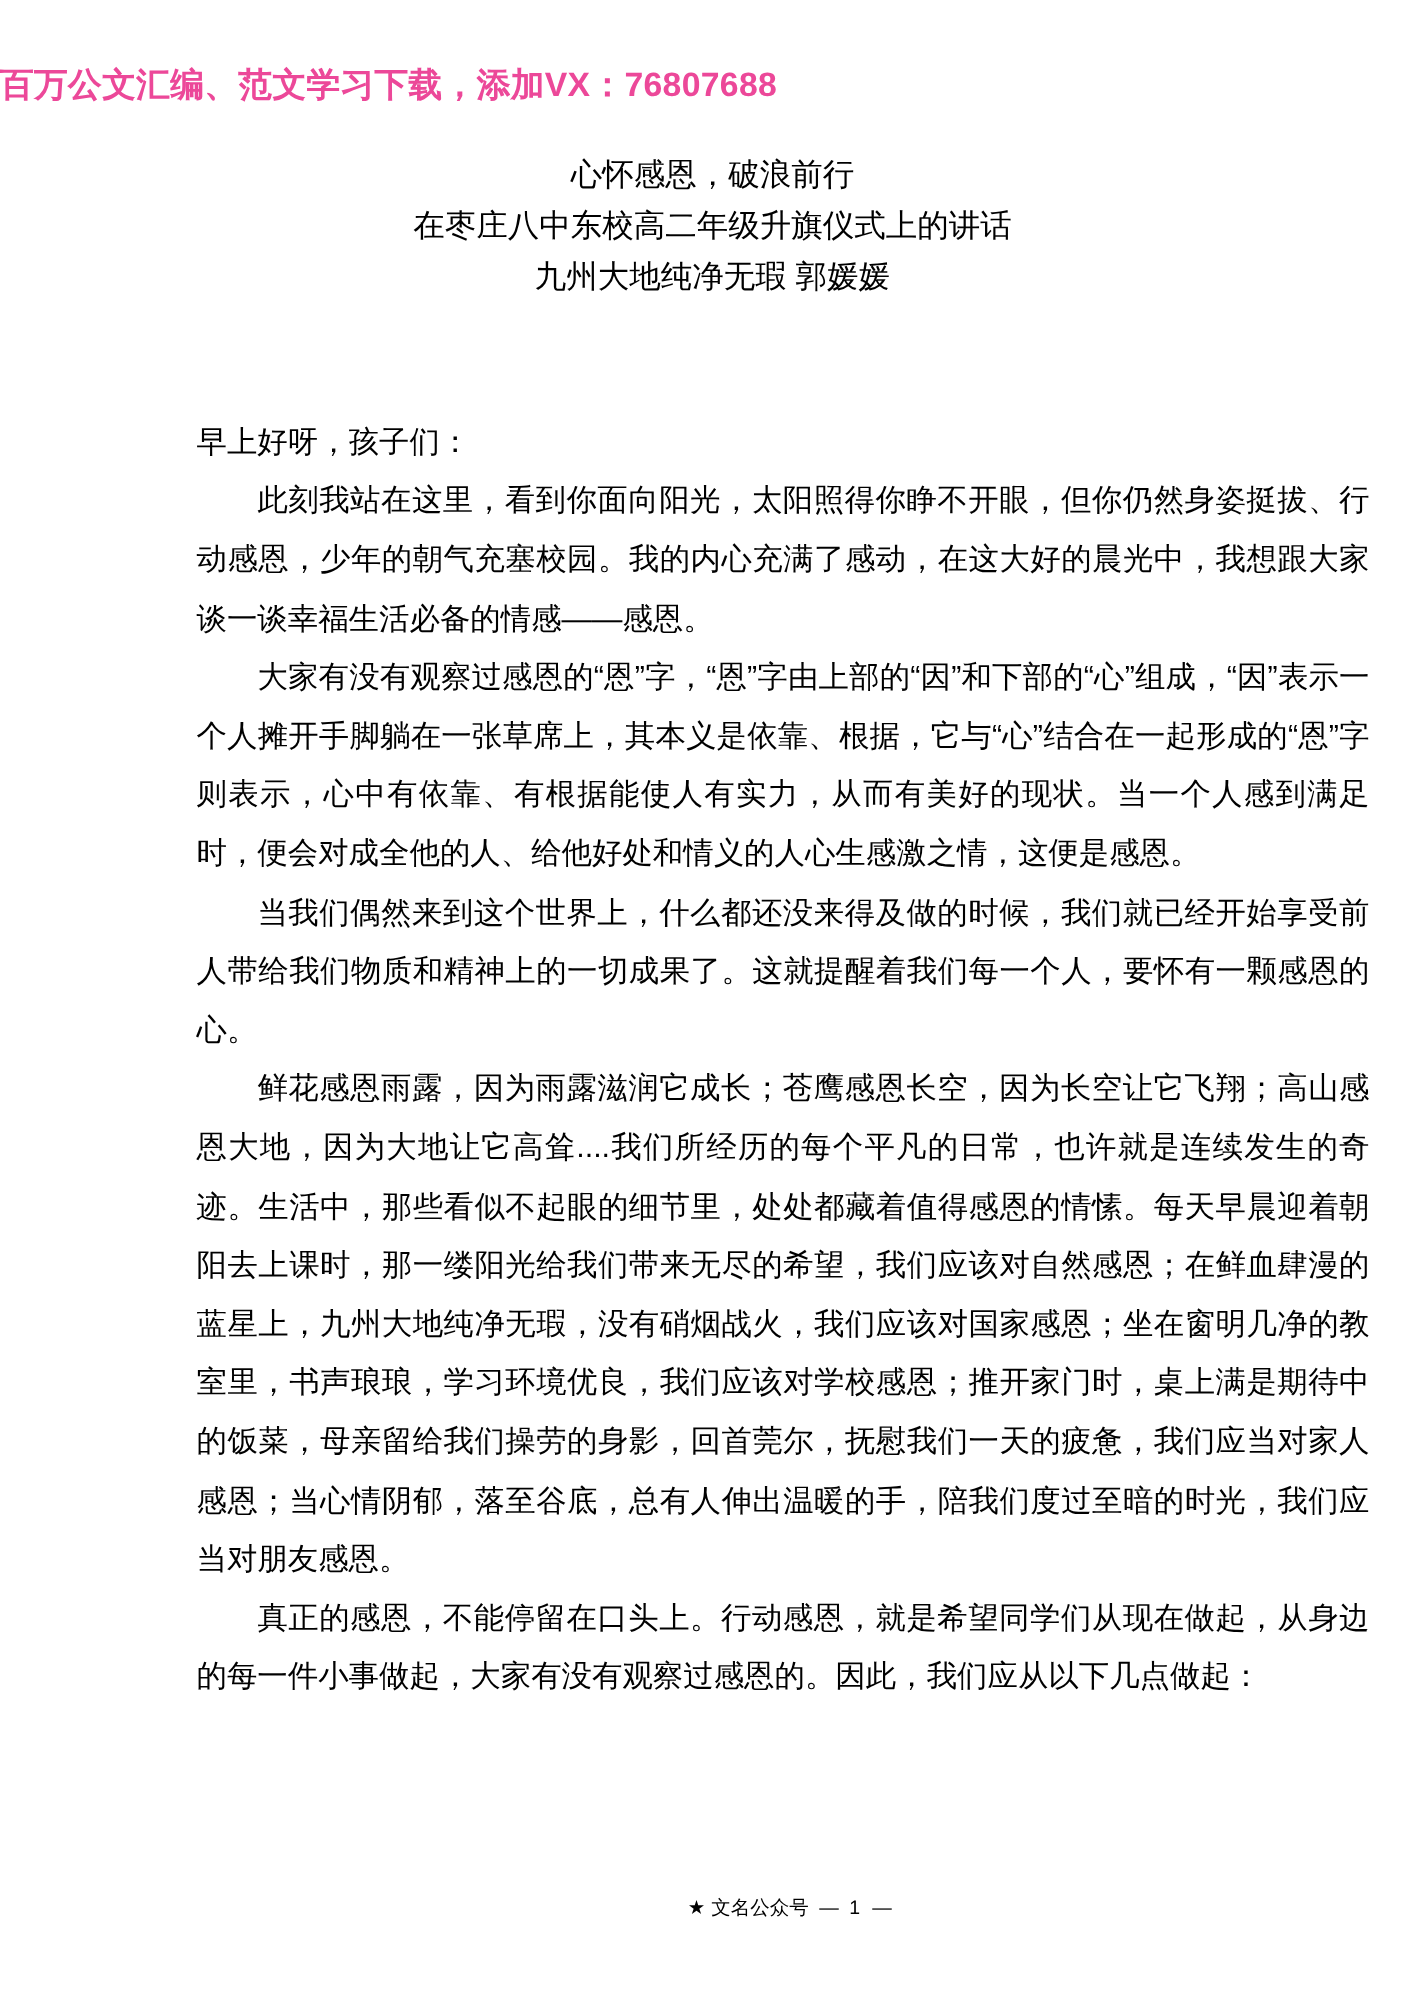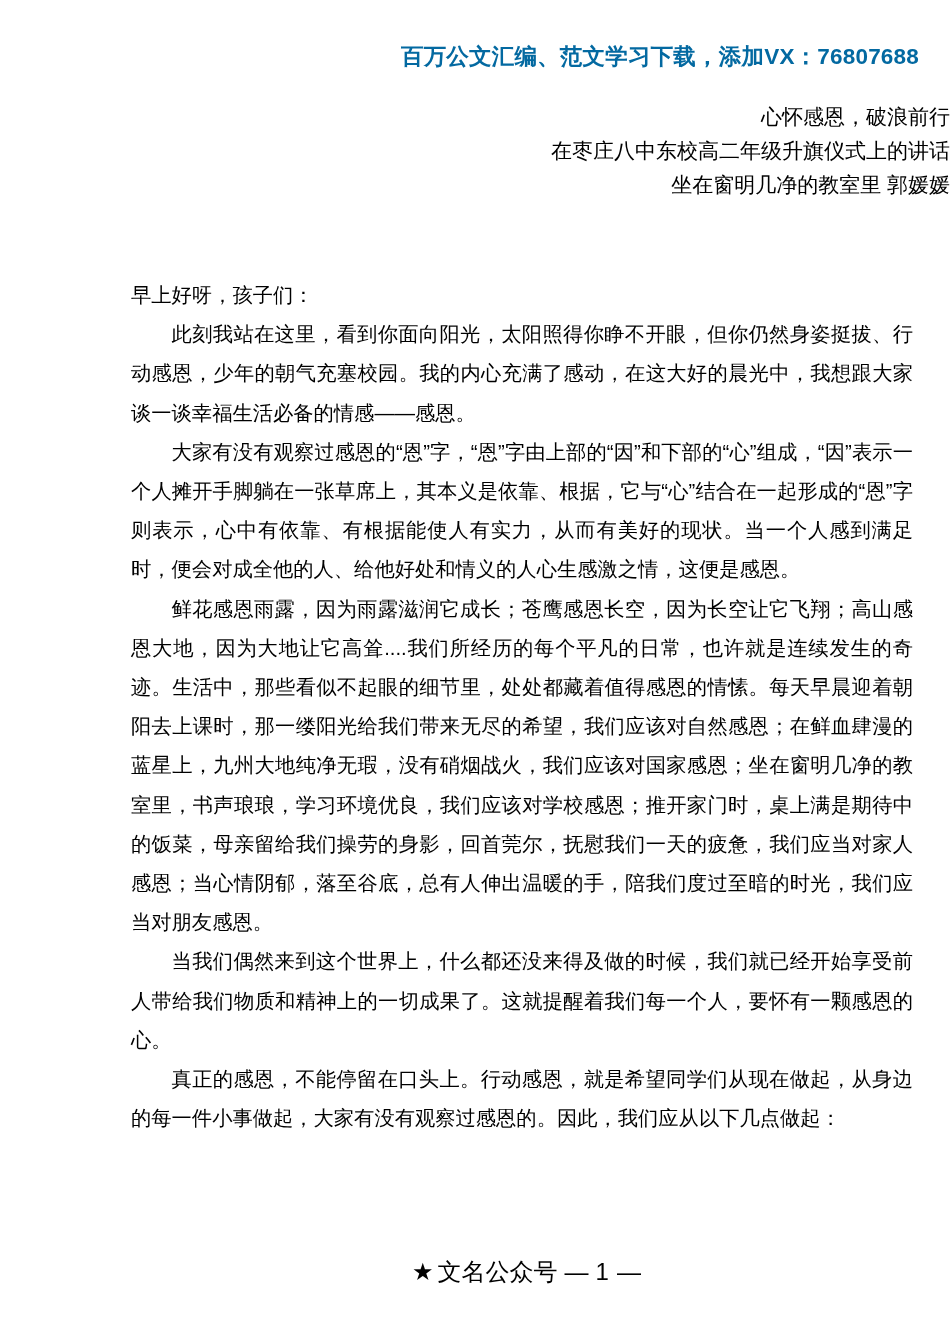--- a/index.html
+++ b/index.html
@@ -22,35 +22,35 @@
     position: relative;
     background: #ffffff;
   }
 
   
   .promo-banner {
     position: absolute;
     top: 41px;
     left: 0;
     width: 919px;
-    text-align: right;
-    color: #0369a1;
+    text-align: left;
+    color: #ec4899;
     font-size: 22.5px;
     font-weight: 700;
     letter-spacing: 0.2px;
     white-space: nowrap;
   }
 
   
   .title-block {
     position: absolute;
     top: 100px;
     left: 0;
     width: 950px;
-    text-align: right;
+    text-align: center;
   }
   .title-line {
     font-size: 21px;
     line-height: 34px;
     font-weight: 400;
     white-space: nowrap;
   }
   .title-line.date {
     letter-spacing: 0.5px;
   }
@@ -86,21 +86,21 @@
     margin: 0;
   }
 
   
   .footer {
     position: absolute;
     top: 1259px;
     left: 0;
     width: 950px;
     text-align: center;
-    font-size: 24px;
+    font-size: 13px;
     line-height: 26px;
     white-space: nowrap;
   }
   .footer-inner {
     display: inline-block;
     padding-left: 110px;
   }
   .footer .star { margin-right: 4px; }
   .footer .mark { margin: 0 7px; }
   .footer .pageno { letter-spacing: 1px; }
@@ -108,31 +108,31 @@
 </head>
 <body>
 
 <div class="page">
 
   <div class="promo-banner">百万公文汇编、范文学习下载，添加VX：76807688</div>
 
   <div class="title-block">
     <div class="title-line">心怀感恩，破浪前行</div>
     <div class="title-line">在枣庄八中东校高二年级升旗仪式上的讲话</div>
-    <div class="title-line">坐在窗明几净的教室里  郭媛媛</div>
+    <div class="title-line">九州大地纯净无瑕  郭媛媛</div>
   </div>
 
   <div class="body-block">
 
     <p class="salutation">早上好呀，孩子们：</p>
 
     <p class="para indent">此刻我站在这里，看到你面向阳光，太阳照得你睁不开眼，但你仍然身姿挺拔、行动感恩，少年的朝气充塞校园。我的内心充满了感动，在这大好的晨光中，我想跟大家谈一谈幸福生活必备的情感——感恩。</p>
     <p class="para indent">大家有没有观察过感恩的“恩”字，“恩”字由上部的“因”和下部的“心”组成，“因”表示一个人摊开手脚躺在一张草席上，其本义是依靠、根据，它与“心”结合在一起形成的“恩”字则表示，心中有依靠、有根据能使人有实力，从而有美好的现状。当一个人感到满足时，便会对成全他的人、给他好处和情义的人心生感激之情，这便是感恩。</p>
+    <p class="para indent">当我们偶然来到这个世界上，什么都还没来得及做的时候，我们就已经开始享受前人带给我们物质和精神上的一切成果了。这就提醒着我们每一个人，要怀有一颗感恩的心。</p>
     <p class="para indent">鲜花感恩雨露，因为雨露滋润它成长；苍鹰感恩长空，因为长空让它飞翔；高山感恩大地，因为大地让它高耸....我们所经历的每个平凡的日常，也许就是连续发生的奇迹。生活中，那些看似不起眼的细节里，处处都藏着值得感恩的情愫。每天早晨迎着朝阳去上课时，那一缕阳光给我们带来无尽的希望，我们应该对自然感恩；在鲜血肆漫的蓝星上，九州大地纯净无瑕，没有硝烟战火，我们应该对国家感恩；坐在窗明几净的教室里，书声琅琅，学习环境优良，我们应该对学校感恩；推开家门时，桌上满是期待中的饭菜，母亲留给我们操劳的身影，回首莞尔，抚慰我们一天的疲惫，我们应当对家人感恩；当心情阴郁，落至谷底，总有人伸出温暖的手，陪我们度过至暗的时光，我们应当对朋友感恩。</p>
-    <p class="para indent">当我们偶然来到这个世界上，什么都还没来得及做的时候，我们就已经开始享受前人带给我们物质和精神上的一切成果了。这就提醒着我们每一个人，要怀有一颗感恩的心。</p>
     <p class="para indent">真正的感恩，不能停留在口头上。行动感恩，就是希望同学们从现在做起，从身边的每一件小事做起，大家有没有观察过感恩的。因此，我们应从以下几点做起：</p>
 
 
   </div>
 
   <div class="footer">
     <span class="footer-inner">
       <span class="star">★</span><span>文名公众号</span><span class="mark">—</span><span class="pageno">1</span><span class="mark">—</span>
     </span>
   </div>

